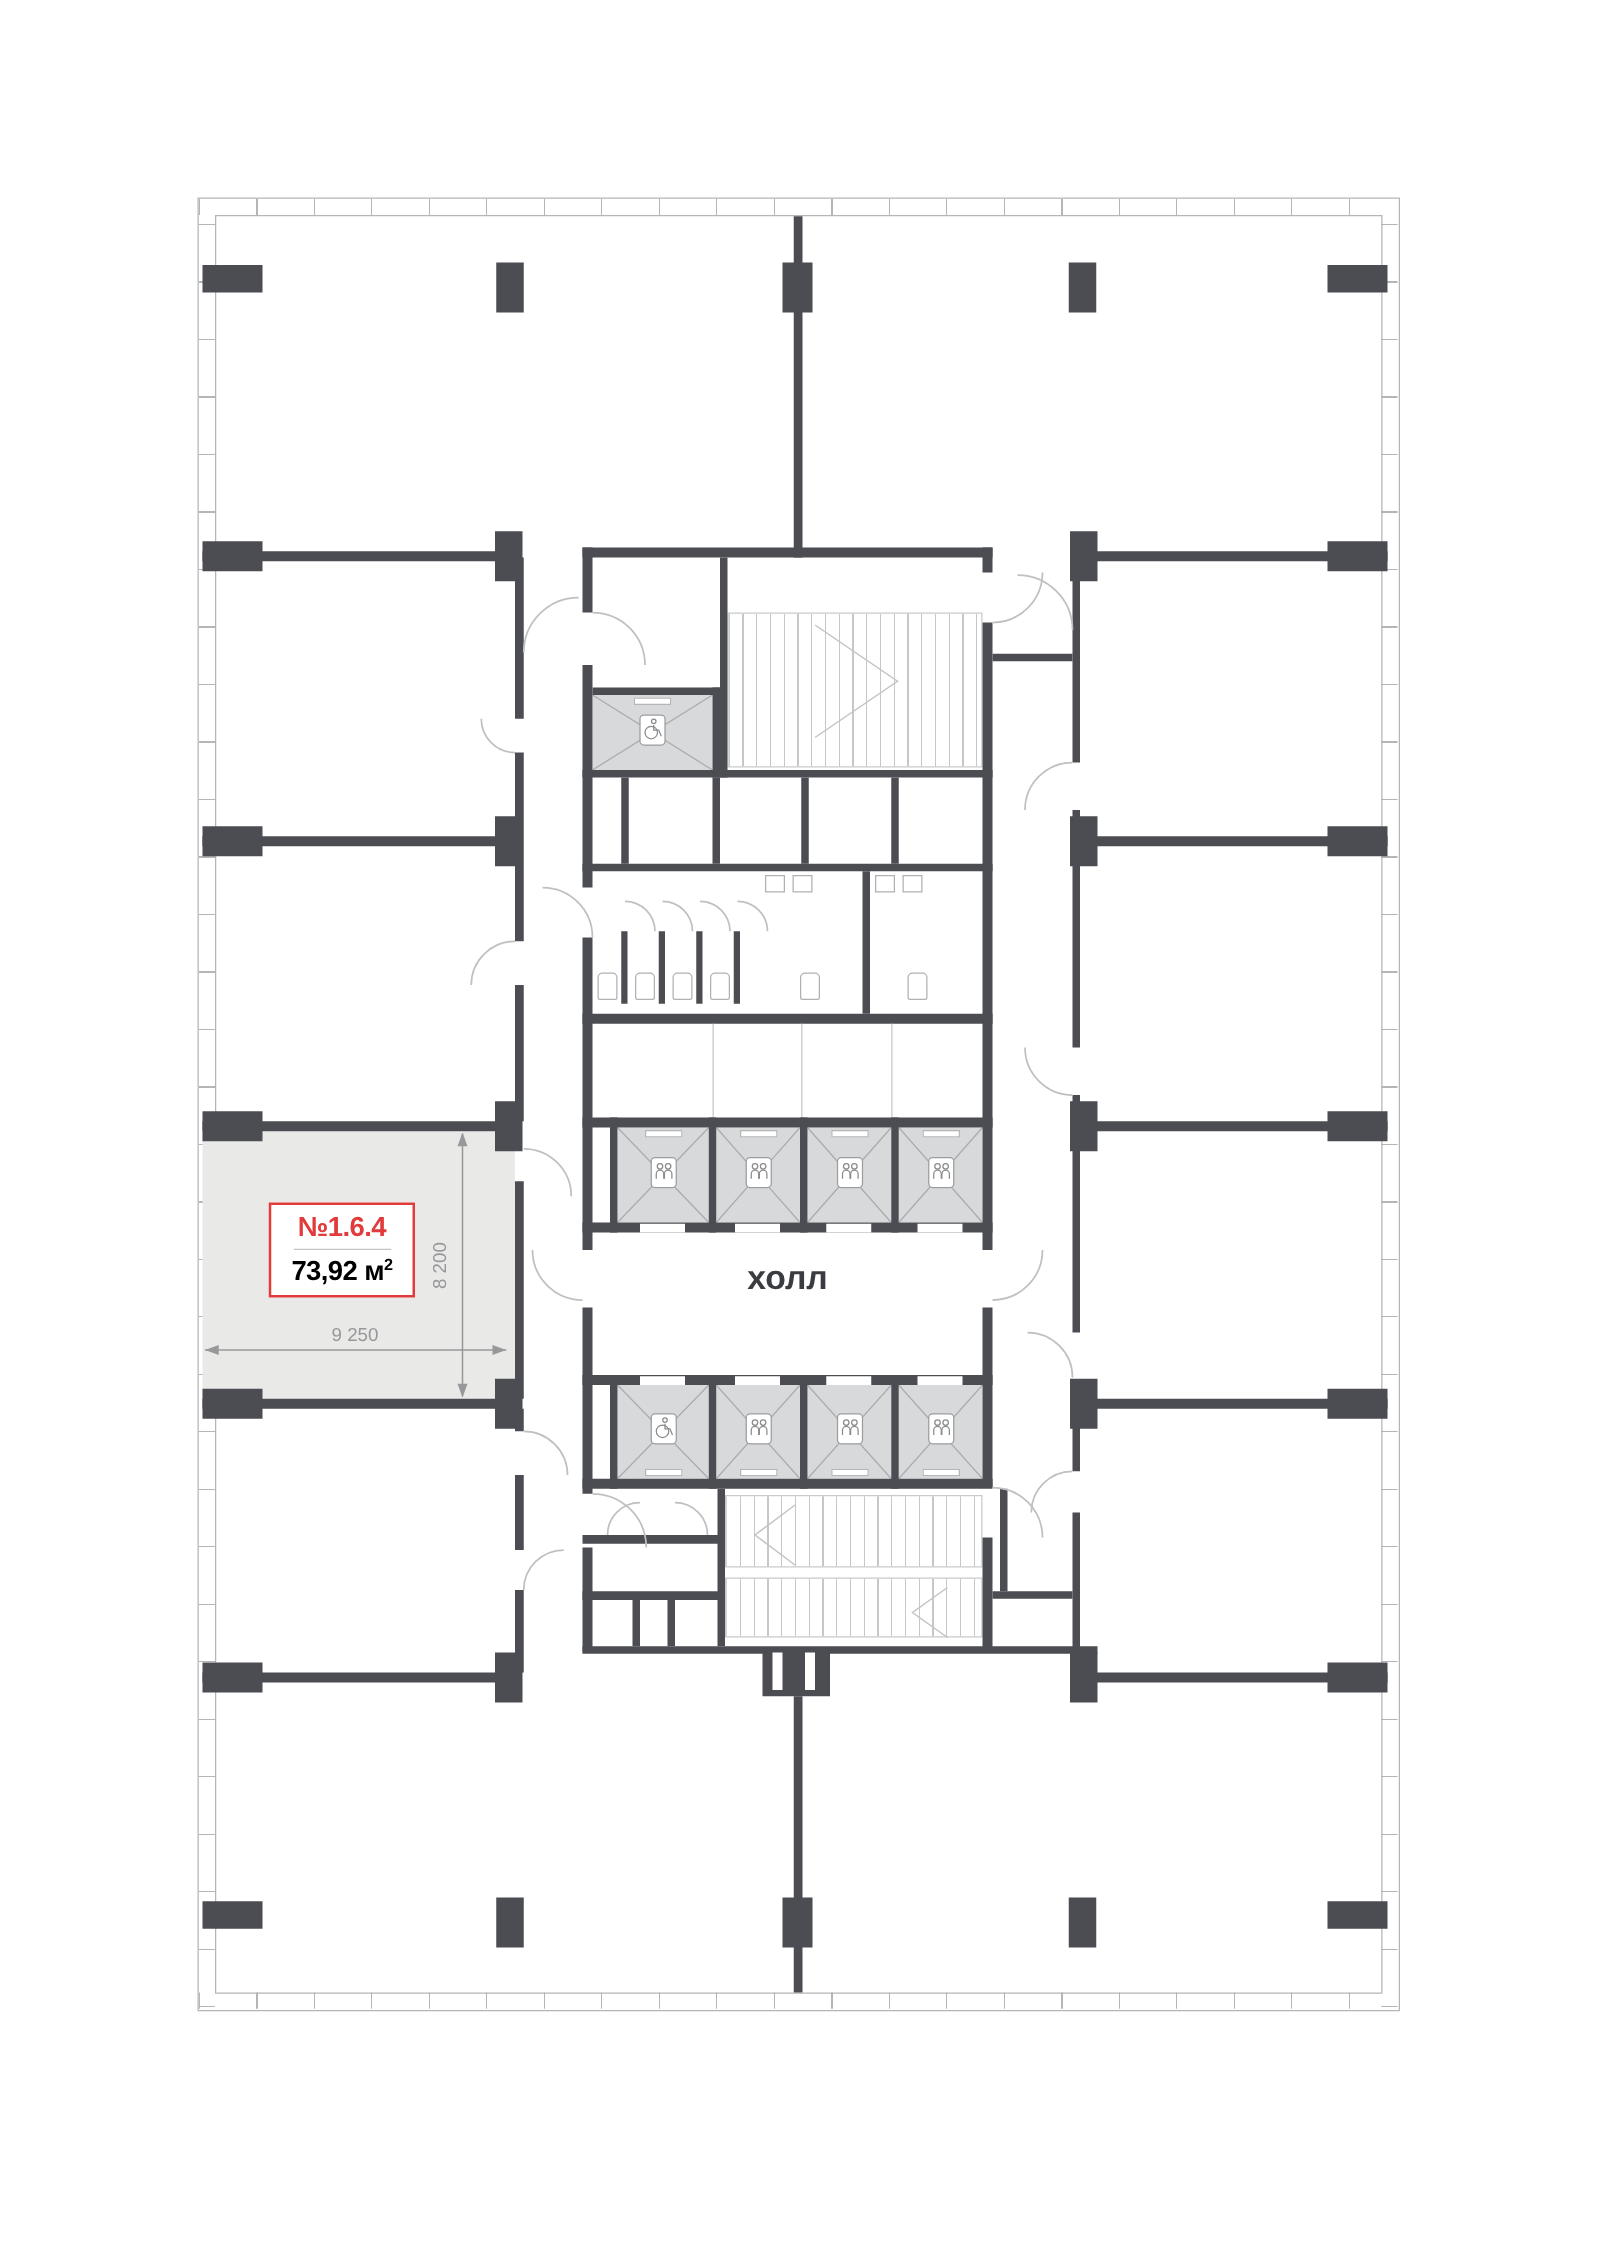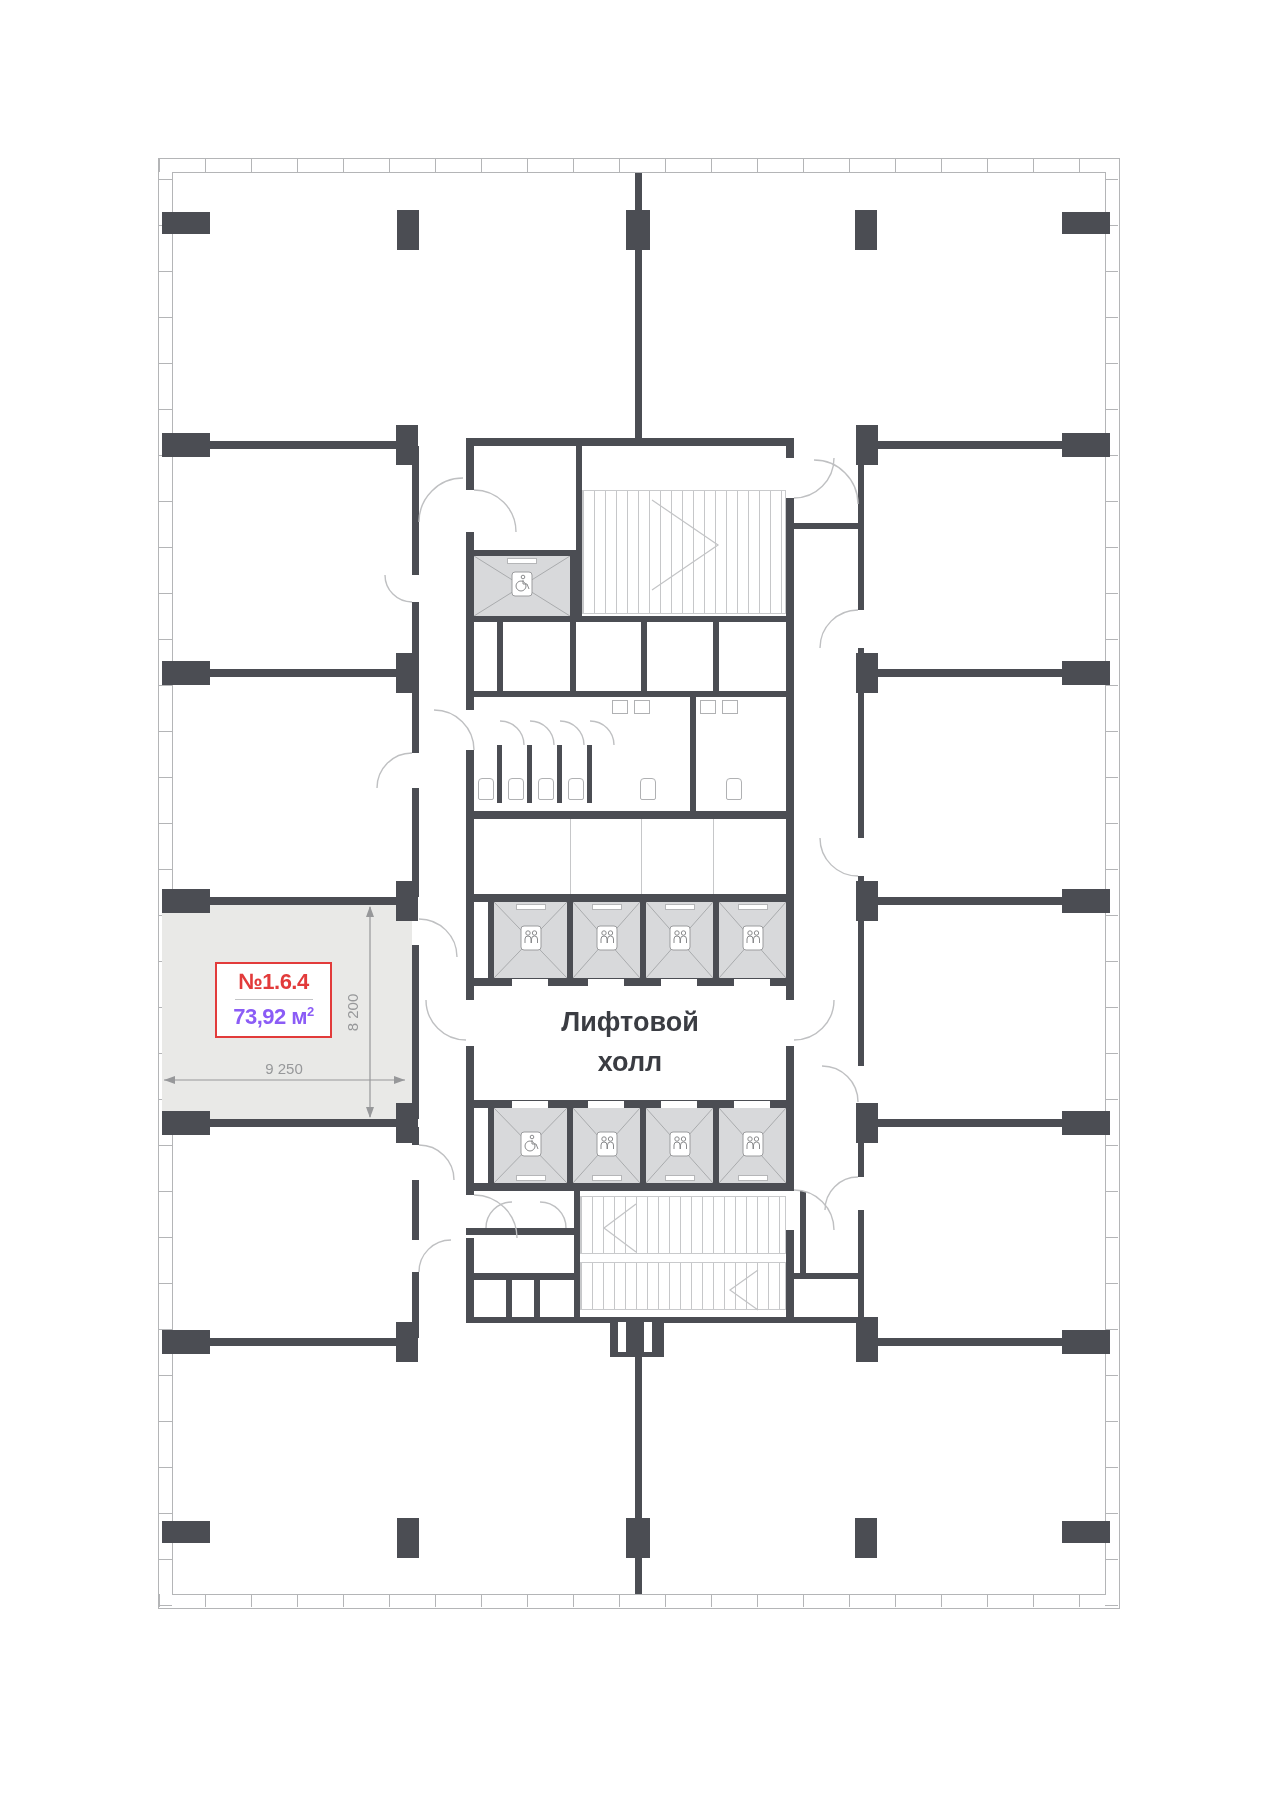--- a/index.html
+++ b/index.html
@@ -17,21 +17,21 @@
   .cell svg.x{position:absolute;left:0;top:0;width:100%;height:100%;}
   .door-mark{position:absolute;left:50%;transform:translateX(-50%);width:30px;height:6px;
              background:#fff;border:1px solid #b5b6b8;box-sizing:border-box;}
   .icon{position:relative;z-index:2;}
   .unit-fill{position:absolute;left:162px;top:905px;width:250px;height:214px;background:#e9e9e7;cursor:pointer;}
   .unit-label{position:absolute;left:215px;top:962px;width:117px;height:76px;background:#fff;
               border:2px solid #e23b3b;box-sizing:border-box;display:flex;flex-direction:column;
               align-items:center;justify-content:center;cursor:pointer;}
   .unit-number{font-size:22px;font-weight:bold;color:#e23b3b;letter-spacing:-0.5px;}
   .unit-divider{width:78px;height:1px;background:#c3c4c6;margin:4px 0;}
-  .unit-area{font-size:22px;font-weight:bold;color:#8b5cf6;letter-spacing:-0.5px;}
+  .unit-area{font-size:22px;font-weight:bold;color:#000000;letter-spacing:-0.5px;}
   .unit-area sup{font-size:13px;}
   .hall-label{position:absolute;left:466px;width:328px;text-align:center;font-size:27px;
               font-weight:bold;color:#3a3c42;line-height:40px;}
   .dim{position:absolute;color:#97989a;font-size:15px;text-align:center;}
   svg.overlay{position:absolute;left:0;top:0;pointer-events:none;}
 </style>
 </head>
 <body>
 
 <div id="plan">
@@ -355,21 +355,20 @@
     </g>
     <g fill="#97989a" stroke="none">
       <path d="M366,917 L374,917 L370,906 Z"></path>
       <path d="M366,1107 L374,1107 L370,1118 Z"></path>
       <path d="M175,1076 L175,1084 L164,1080 Z"></path>
       <path d="M394,1076 L394,1084 L405,1080 Z"></path>
     </g>
   </svg>
 
   <div class="hall-label" style="top:1002px;">
-    <div>Лифтовой</div>
     <div>холл</div>
   </div>
 
   <div class="unit-label">
     <div class="unit-number">№1.6.4</div>
     <div class="unit-divider"></div>
     <div class="unit-area"><span>73,92 м</span><sup>2</sup></div>
   </div>
 
   <div class="dim" style="left:234px;top:1060px;width:100px;">9 250</div>

